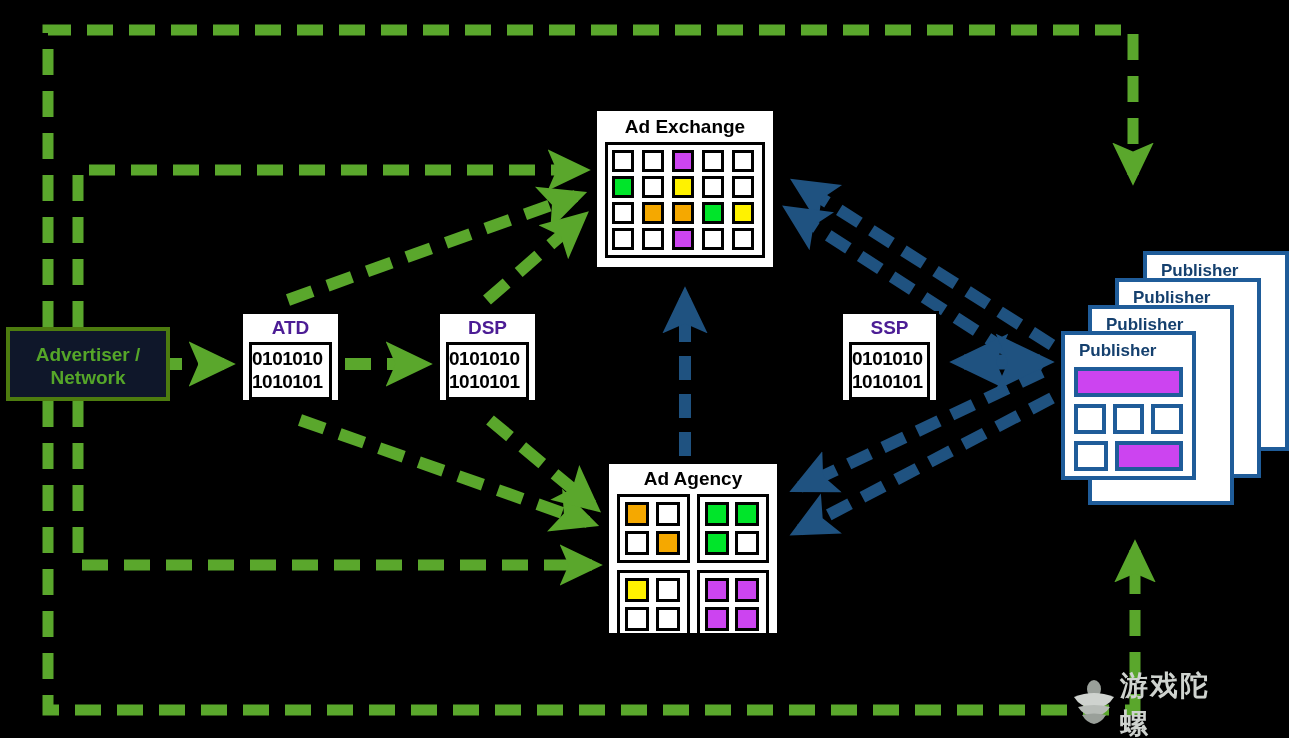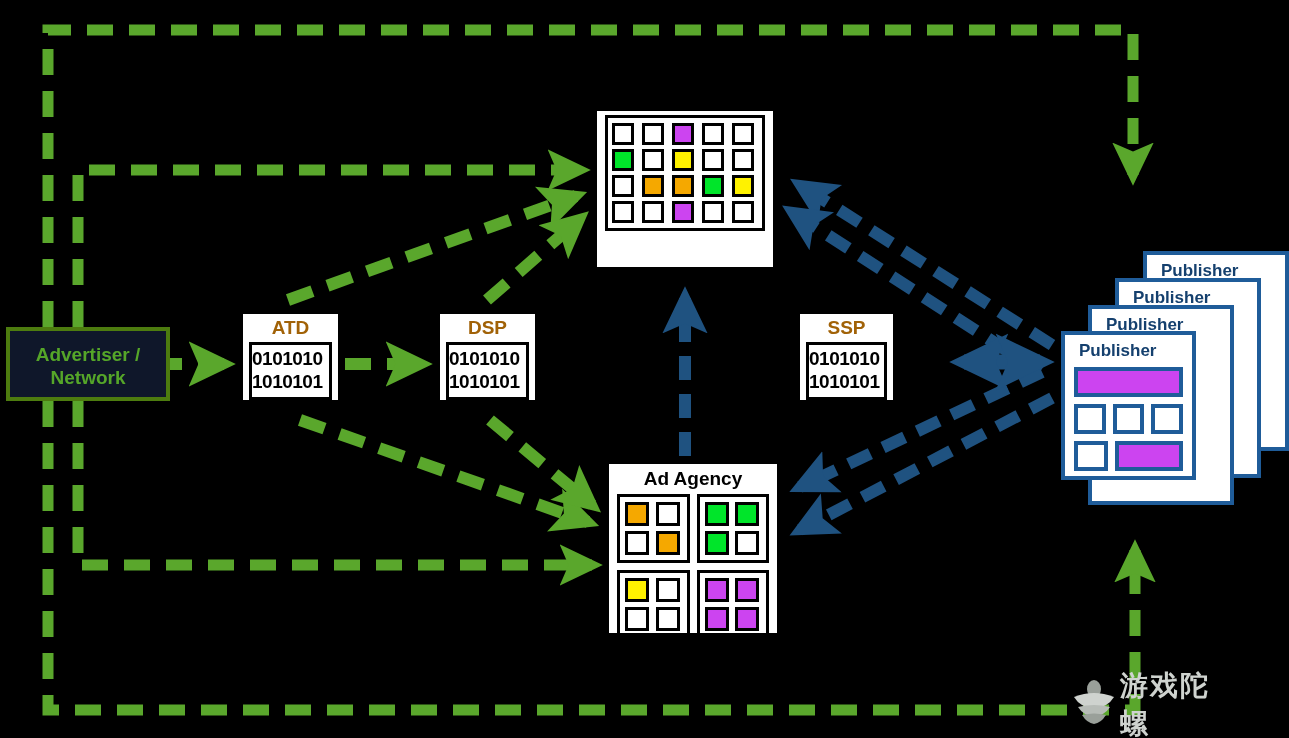--- a/index.html
+++ b/index.html
@@ -13,27 +13,27 @@
   .node-title{text-align:center;font-weight:bold;color:#000;}
 
   
   #advertiser{left:6px;top:327px;width:164px;height:74px;
      background:#0f172a;border:4px solid #4d7c0f;}
   #advertiser .adv-text{color:#55a629;font-weight:bold;font-size:19px;
      line-height:23px;text-align:center;padding-top:12px;}
 
   
   .binbox{position:absolute;background:#fff;border:3px solid #000;box-sizing:border-box;}
-  .binbox .t{font-weight:bold;font-size:19px;text-align:center;color:#a16207;margin-top:3px;}
+  .binbox .t{font-weight:bold;font-size:19px;text-align:center;color:#4c1d95;margin-top:3px;}
   .binbox .inner{border:3px solid #000;margin:3px 6px 5px 6px;padding:2px 8px 4px 0;}
   .binbox .inner div{font-weight:bold;font-size:19px;text-align:center;color:#000;
      line-height:23px;letter-spacing:-0.5px;}
   #atd{left:240px;top:311px;width:101px;height:92px;}
   #dsp{left:437px;top:311px;width:101px;height:92px;}
-  #ssp{left:797px;top:311px;width:99px;height:92px;}
+  #ssp{left:840px;top:311px;width:99px;height:92px;}
 
   
   #adexchange{left:594px;top:108px;width:182px;height:162px;}
   #adexchange .node-title{font-size:19px;margin-top:5px;}
   .ax-grid{border:3px solid #000;margin:4px 8px 8px 8px;padding:5px 4px;
       display:grid;grid-template-columns:repeat(5,1fr);gap:4px 4px;}
   .cell{width:22px;height:22px;border:3px solid #000;box-sizing:border-box;background:#fff;}
 
   
   #adnetwork{left:606px;top:461px;width:174px;height:175px;}
@@ -160,20 +160,21 @@
 
   <div id="ssp" class="binbox">
     <div class="t">SSP</div>
     <div class="inner">
       <div>0101010</div>
       <div>1010101</div>
     </div>
   </div>
 
   <div id="adexchange" class="node">
+    <div class="node-title">Ad Exchange</div>
     <div class="ax-grid" id="ax-grid">
         <div class="cell" style="background: rgb(255, 255, 255);"></div>
         <div class="cell" style="background: rgb(255, 255, 255);"></div>
         <div class="cell" style="background: rgb(204, 68, 240);"></div>
         <div class="cell" style="background: rgb(255, 255, 255);"></div>
         <div class="cell" style="background: rgb(255, 255, 255);"></div>
         <div class="cell" style="background: rgb(0, 229, 42);"></div>
         <div class="cell" style="background: rgb(255, 255, 255);"></div>
         <div class="cell" style="background: rgb(255, 242, 0);"></div>
         <div class="cell" style="background: rgb(255, 255, 255);"></div>

